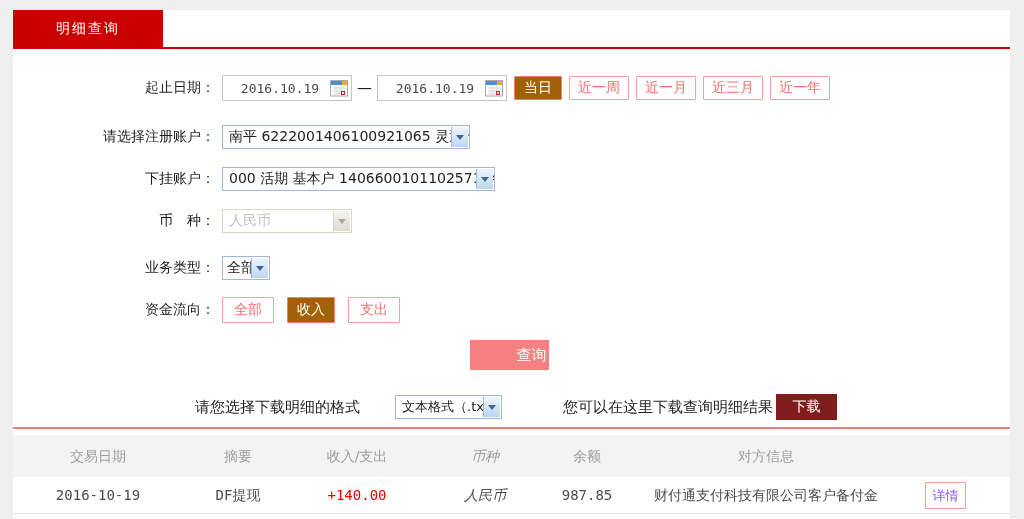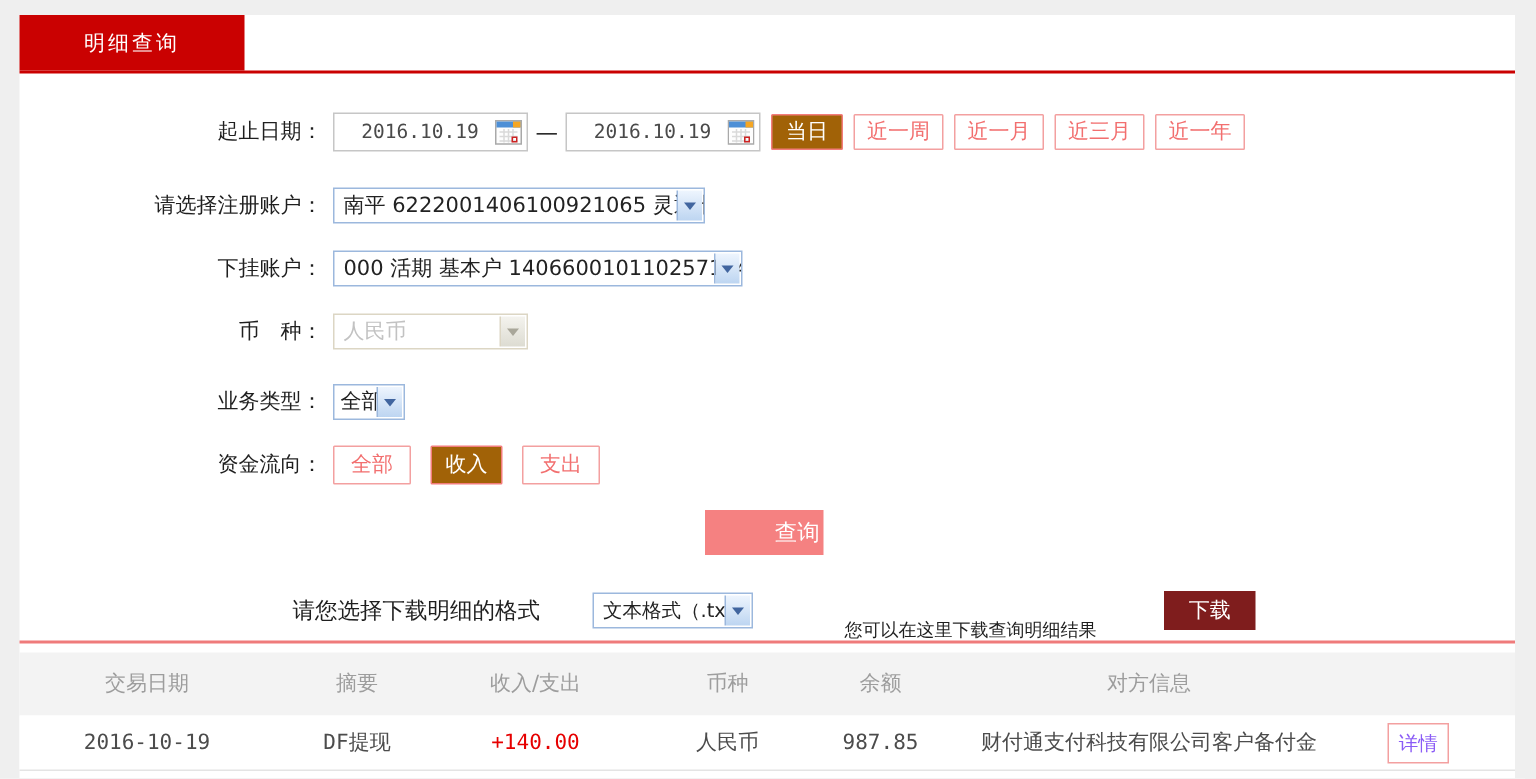--- a/index.html
+++ b/index.html
@@ -79,21 +79,21 @@
     position:absolute; left:457px; top:330px; width:79px; height:30px;
     background:#f58181; color:#fff; font-size:15px; border:none; cursor:pointer;
     display:flex; align-items:center; justify-content:center;padding-left:44px;
   }
 
   
   .dl-row { position:absolute; left:0; top:384px; width:100%; height:26px; }
   .dl-label { position:absolute; left:182px; top:0; line-height:26px; font-size:15px; color:#1f1f1f; }
   .dl-select { position:absolute; left:382px; top:1px; width:107px; }
   .dl-select .sel-text { font-size:13px; }
-  .dl-hint { position:absolute; left:550px; top:0; line-height:26px; font-size:12px; color:#1f1f1f;margin-top:13px; }
+  .dl-hint { position:absolute; left:550px; top:0; line-height:26px; font-size:15px; color:#1f1f1f; }
   .dl-btn {
     position:absolute; left:763px; top:0; width:61px; height:26px;
     background:#7f1d1d; color:#fff; font-size:14px; border:none; cursor:pointer;
     display:flex; align-items:center; justify-content:center;
   }
 
   
   .sep-line { position:absolute; left:0; top:417px; width:100%; height:2px; background:#ef7b7b; }
   .thead {
     position:absolute; left:0; top:425px; width:100%; height:42px;
@@ -102,21 +102,21 @@
   .trow {
     position:absolute; left:0; top:467px; width:100%; height:37px;
     background:#fff; border-bottom:1px solid #e4e4e4; color:#4c4c4c; font-size:14px;
   }
   .cell { position:absolute; top:0; text-align:center; }
   .thead .cell { line-height:42px; }
   .trow .cell { line-height:37px; }
   .c1 { left:15px;  width:140px; }
   .c2 { left:155px; width:140px; }
   .c3 { left:274px; width:140px; }
-  .c4 { left:402px; width:140px; }
+  .c4 { left:402px; width:140px;font-style:italic; }
   .c5 { left:514px; width:120px; }
   .c6 { left:613px; width:280px; }
   .mono { font-family:"DejaVu Sans Mono", monospace; }
   .amount-pos { color:#e60000; }
   .detail-btn {
     position:absolute; left:912px; top:5px; width:41px; height:27px;
     background:#fff; border:1px solid #f3a0a0; color:#8b5cf6; font-size:13px;
     display:flex; align-items:center; justify-content:center; cursor:pointer;
   }
 </style>

